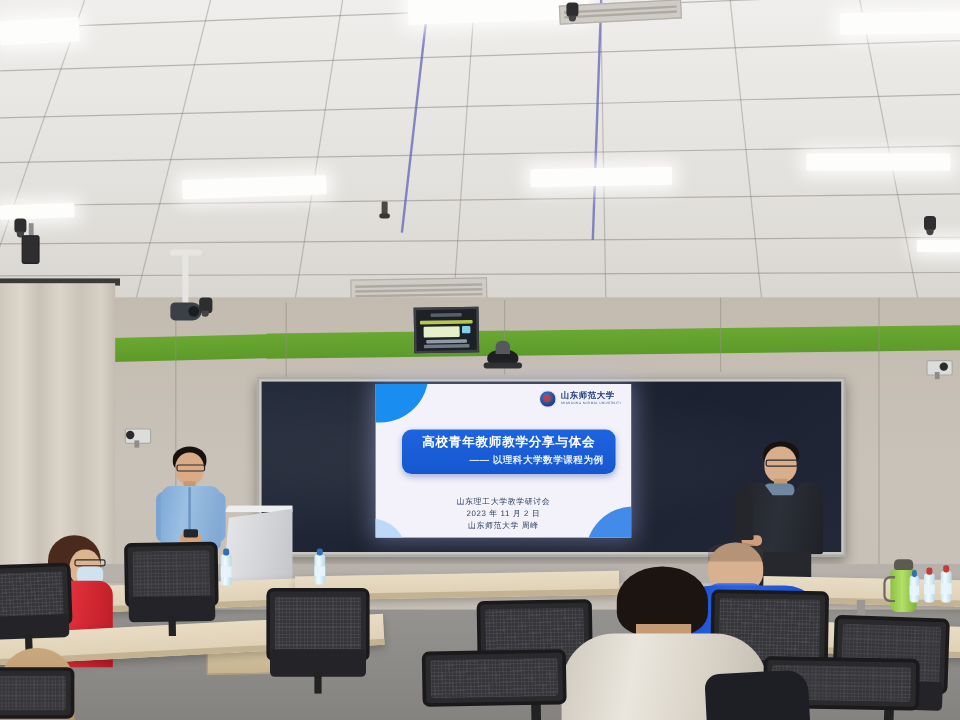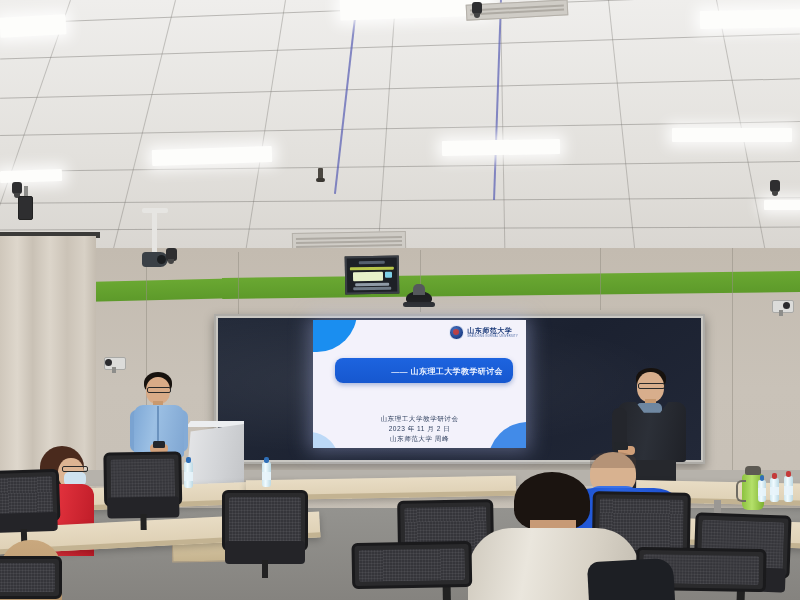--- a/index.html
+++ b/index.html
@@ -316,21 +316,22 @@
 
     <div class="logo">
       <div class="emblem"></div>
       <div>
         <div class="ltext">山东师范大学</div>
         <span class="lsub">SHANDONG NORMAL UNIVERSITY</span>
       </div>
     </div>
 
     <div class="titlebox">
-      <div class="t2">—— 山东理工大学教学研讨会</div>
+      <div class="t1">高校青年教师教学分享与体会</div>
+      <div class="t2">—— 以理科大学数学课程为例</div>
     </div>
 
     <div class="meta">
       <div>山东理工大学教学研讨会</div>
       <div>2023 年 11 月 2 日</div>
       <div>山东师范大学  周峰</div>
     </div>
   </div>
 
   <div class="floor"></div>

